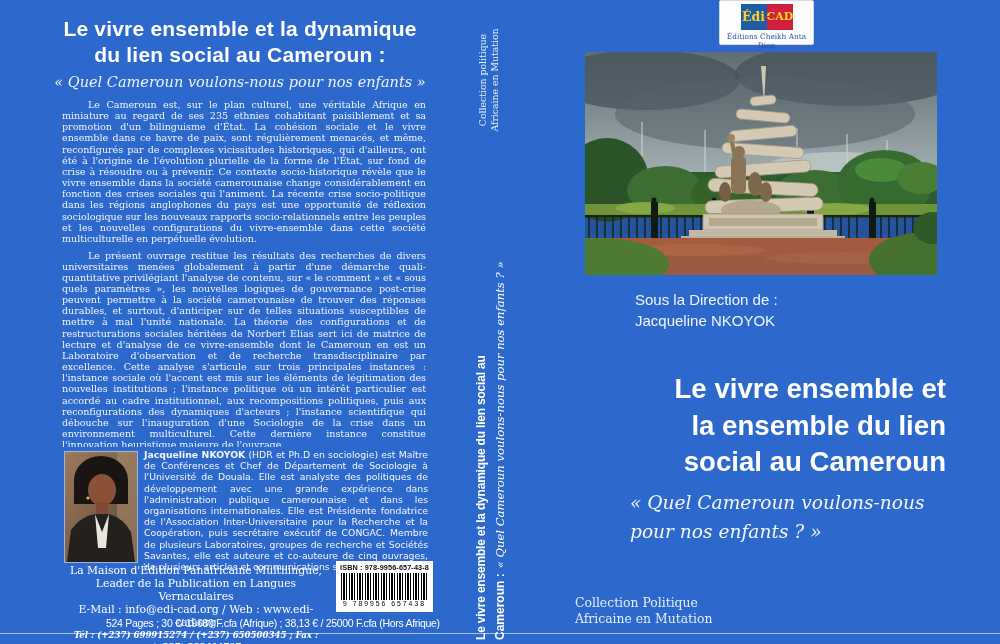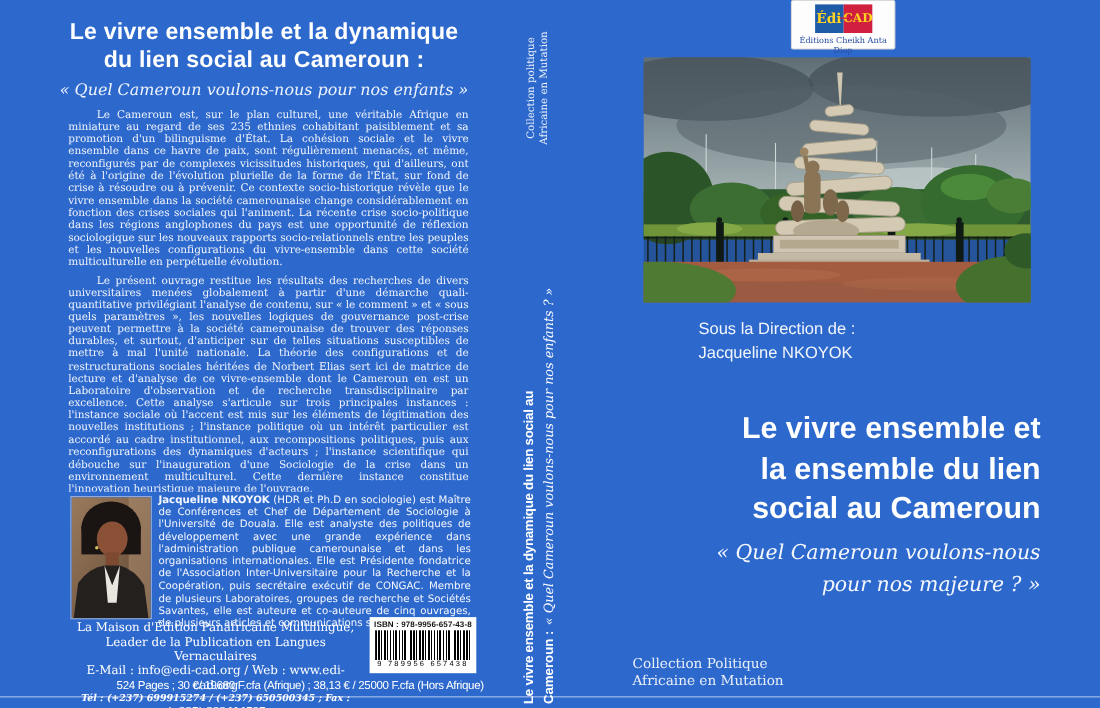--- a/index.html
+++ b/index.html
@@ -70,21 +70,21 @@
                font-size:13px; }
   .logo-caption { font-family:"DejaVu Serif", serif; font-size:7.4px; margin-top:2px; }
 
   .photo-frame { left:585px; top:52px; width:352px; height:223px; }
   .photo-frame svg { display:block; }
 
   .direction { left:635px; top:290px; width:300px; text-align:left;
                font-size:15px; line-height:20.5px; color:#f2f6fc; }
   .front-title { left:630px; top:371px; width:316px; text-align:right;
                  font-size:27.6px; font-weight:bold; line-height:36.5px; color:#ffffff; }
-  .front-sub { left:630px; top:489px; width:316px; text-align:right;
+  .front-sub { left:630px; top:489px; width:316px; text-align:left;
                font-family:"DejaVu Serif", serif; font-style:italic;
                font-size:18.6px; line-height:28.5px; color:#f4f7fd; }
   .front-collection { left:575px; top:595px; font-family:"DejaVu Serif", serif;
                       font-size:12.4px; line-height:15.5px; color:#e8eef8; }
 </style>
 </head>
 <body>
 
 <div class="cover">
 
@@ -286,21 +286,21 @@
   </div>
 
   <div class="abs front-title">
     <div>Le vivre ensemble et</div>
     <div>la ensemble du lien</div>
     <div>social au Cameroun</div>
   </div>
 
   <div class="abs front-sub">
     <div>« Quel Cameroun voulons-nous</div>
-    <div>pour nos majeure ? »</div>
+    <div>pour nos enfants ? »</div>
   </div>
 
   <div class="abs front-collection">
     <div>Collection Politique</div>
     <div>Africaine en Mutation</div>
   </div>
 
 </div>
 
 </body></html>

